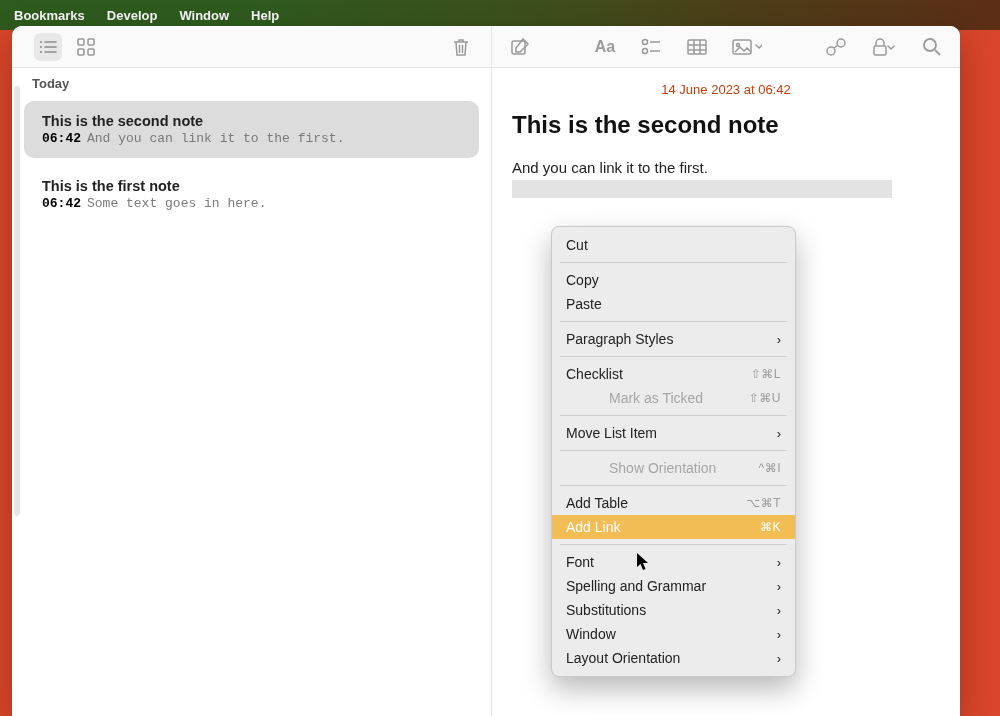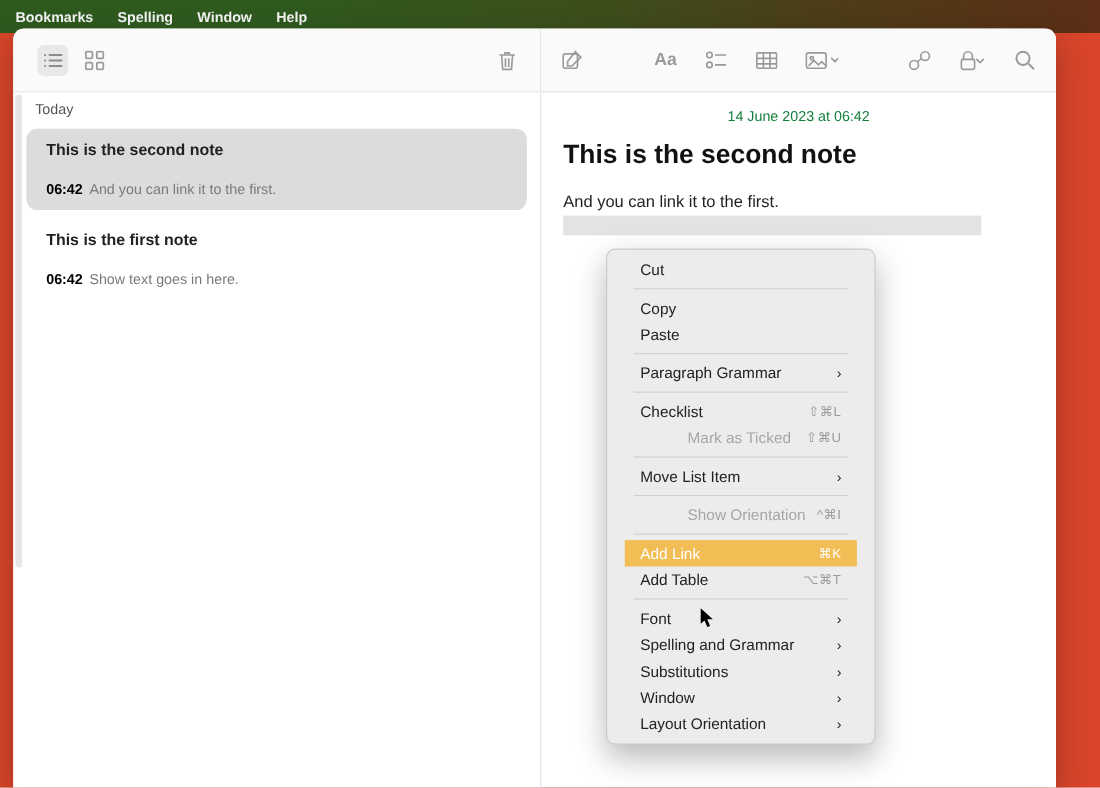--- a/index.html
+++ b/index.html
@@ -21,21 +21,21 @@
     position: absolute;
     left: 12px; top: 26px; right: 40px; bottom: 0;
     background: #ffffff;
     border-radius: 10px 10px 0 0;
     box-shadow: 0 10px 30px rgba(0,0,0,.25);
     display: flex; flex-direction: column;
     overflow: hidden;
   }
 
   .toolbar {
-    height: 58px;
+    height: 42px;
     display: flex; align-items: center;
     border-bottom: 1px solid #e4e4e4;
     background: #fafafa;
   }
   .toolbar-left {
     width: 480px; height: 100%;
     display: flex; align-items: center; justify-content: space-between;
     padding: 0 16px 0 22px;
     border-right: 1px solid #e4e4e4;
   }
@@ -57,53 +57,53 @@
 
   .content {
     flex: 1; display: flex; overflow: hidden;
   }
   .sidebar {
     width: 480px; border-right: 1px solid #e4e4e4;
     background: #ffffff; position: relative;
     display: flex; flex-direction: column;
   }
   .section-header {
-    padding: 8px 20px 6px; color: #555; font-size: 13px; font-weight: 400;
+    padding: 8px 20px 6px; color: #555; font-size: 13px; font-weight: 700;
   }
   .note-item {
     margin: 4px 12px; padding: 12px 18px; border-radius: 10px;
     cursor: pointer;
   }
   .note-item.selected { background: #dcdcdc; }
   .note-title { font-weight: 700; font-size: 14.5px; color: #222; }
-  .note-sub { font-size: 13px; color: #000; margin-top: 19px; }
+  .note-sub { font-size: 13px; color: #000; margin-top: 2px; font-family: Liberation Mono, monospace; }
   .note-sub .time { font-weight: 600; margin-right: 6px; color:#000;}
   .note-sub .prev { color: #7a7a7a; }
 
   .editor {
     flex: 1; padding: 10px 20px; position: relative;
   }
-  .note-date { text-align: center; color: #15803d; font-size: 13px; margin: 4px 0 14px; }
+  .note-date { text-align: center; color: #c2410c; font-size: 13px; margin: 4px 0 14px; }
   .note-h1 { font-size: 24px; font-weight: 800; color: #111; margin-bottom: 20px; }
   .note-body { font-size: 15px; color: #222; }
   .sel-highlight {
     display: block; height: 18px; width: 380px; margin-top: 4px;
     background: #e3e3e3;
   }
 
   
   .ctxmenu {
     position: absolute;
     left: 551px; top: 226px;
     width: 245px;
     background: #ececec;
     border: 1px solid #c9c9c9;
     border-radius: 8px;
     box-shadow: 0 12px 28px rgba(0,0,0,.28);
-    padding: 6px 16px;
+    padding: 6px 0;
     font-size: 14px;
     color: #222;
   }
   .ctx-item {
     padding: 4px 14px;
     display: flex; align-items: center; justify-content: space-between;
     cursor: default;
   }
   .ctx-item.disabled { color: #a6a6a6; margin-left: 43px; }
   .ctx-item.highlight { background: #f2bd54; color: #fff; }
@@ -124,21 +124,21 @@
     background:#e6e6e6; border-radius:3px;
   }
 
   svg { display:block; }
 </style>
 </head>
 <body>
 
 <div class="menubar">
   <span>Bookmarks</span>
-  <span>Spelling</span>
+  <span>Develop</span>
   <span>Window</span>
   <span>Help</span>
 </div>
 
 <div class="window">
 
   <div class="toolbar">
     <div class="toolbar-left">
       <div class="tb-group">
         <div class="tb-icon active">
@@ -255,21 +255,21 @@
       <div class="note-item selected">
         <div class="note-title">This is the second note</div>
         <div class="note-sub">
           <span class="time">06:42</span><span class="prev">And you can link it to the first.</span>
         </div>
       </div>
 
       <div class="note-item">
         <div class="note-title">This is the first note</div>
         <div class="note-sub">
-          <span class="time">06:42</span><span class="prev">Show text goes in here.</span>
+          <span class="time">06:42</span><span class="prev">Some text goes in here.</span>
         </div>
       </div>
     </div>
 
     <div class="editor">
       <div class="note-date">14 June 2023 at 06:42</div>
       <div class="note-h1">This is the second note</div>
       <div class="note-body">
         <span>And you can link it to the first.</span>
         <span class="sel-highlight"></span>
@@ -286,21 +286,21 @@
     </div>
     <div class="ctx-sep"></div>
     <div class="ctx-item">
       <span>Copy</span>
     </div>
     <div class="ctx-item">
       <span>Paste</span>
     </div>
     <div class="ctx-sep"></div>
     <div class="ctx-item">
-      <span>Paragraph Grammar</span>
+      <span>Paragraph Styles</span>
       <span class="ctx-chevron">›</span>
     </div>
     <div class="ctx-sep"></div>
     <div class="ctx-item">
       <span>Checklist</span>
       <span class="ctx-short">⇧⌘L</span>
     </div>
     <div class="ctx-item disabled">
       <span>Mark as Ticked</span>
       <span class="ctx-short">⇧⌘U</span>
@@ -309,28 +309,28 @@
     <div class="ctx-item">
       <span>Move List Item</span>
       <span class="ctx-chevron">›</span>
     </div>
     <div class="ctx-sep"></div>
     <div class="ctx-item disabled">
       <span>Show Orientation</span>
       <span class="ctx-short">^⌘I</span>
     </div>
     <div class="ctx-sep"></div>
+    <div class="ctx-item">
+      <span>Add Table</span>
+      <span class="ctx-short">⌥⌘T</span>
+    </div>
     <div class="ctx-item highlight">
       <span>Add Link</span>
       <span class="ctx-short">⌘K</span>
     </div>
-    <div class="ctx-item">
-      <span>Add Table</span>
-      <span class="ctx-short">⌥⌘T</span>
-    </div>
     <div class="ctx-sep"></div>
     <div class="ctx-item">
       <span>Font</span>
       <span class="ctx-chevron">›</span>
     </div>
     <div class="ctx-item">
       <span>Spelling and Grammar</span>
       <span class="ctx-chevron">›</span>
     </div>
     <div class="ctx-item">

